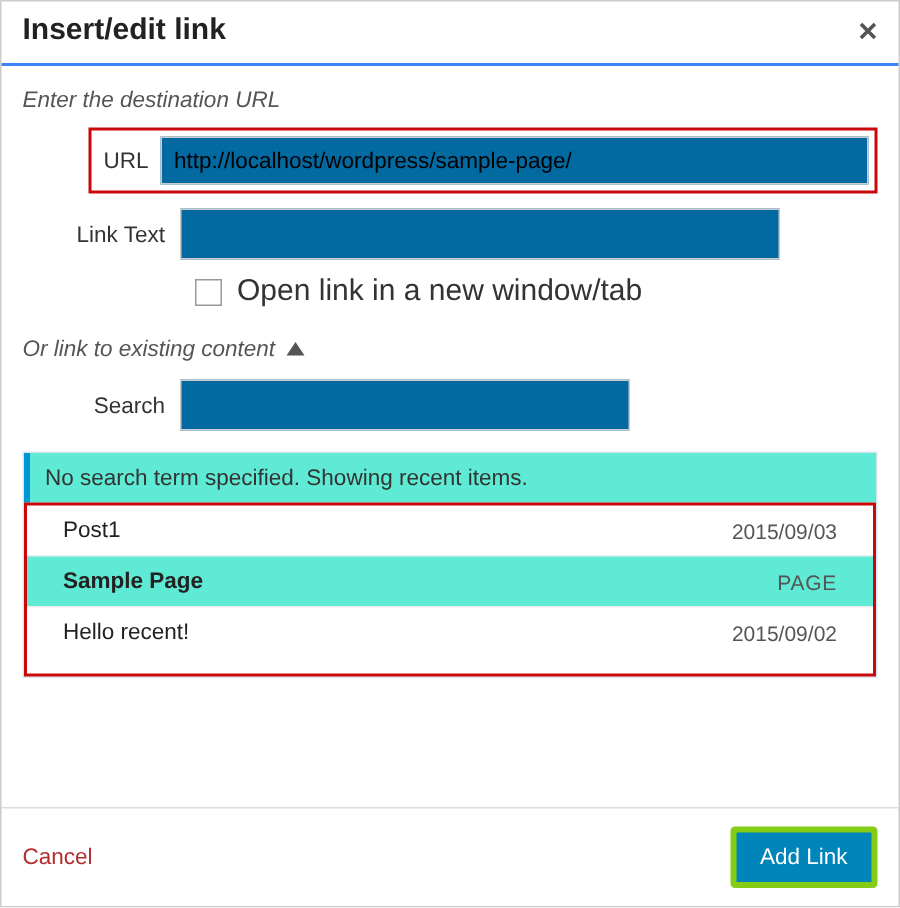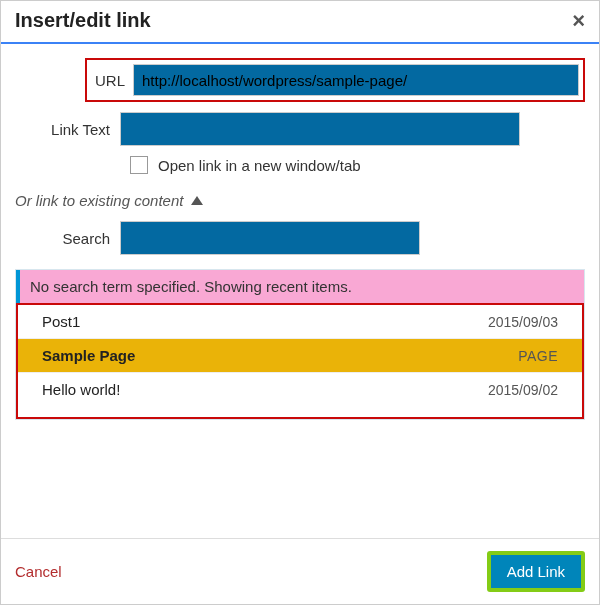--- a/index.html
+++ b/index.html
@@ -12,54 +12,55 @@
   .section-label { font-style: italic; color: #555; font-size: 15px; margin-bottom: 10px; }
   .form-row { display: flex; align-items: center; margin-bottom: 10px; }
   .form-row label { width: 105px; text-align: right; padding-right: 10px; font-size: 15px; color: #333; }
   .form-row .field { flex: 0 0 400px; }
   input[type="text"] { width: 100%; height: 34px; border: 1px solid #ccc; padding: 4px 8px; font-size: 15px; background: #0369a1; }
   .url-row .red-outline { border: 2px solid #c90909; padding: 4px; display: flex; align-items: center; gap: 8px; }
   .url-row .red-outline label { width: auto; text-align: left; padding: 0 0 0 4px; }
   .url-row input { height: 32px; }
   .checkbox-row { display: flex; align-items: center; margin-left: 115px; margin-bottom: 18px; }
   .checkbox { width: 18px; height: 18px; border: 1px solid #999; margin-right: 10px; background: #fff; cursor: pointer; }
-  .checkbox-label { font-size: 15px; color: #333; }
+  .checkbox-label { font-size: 20px; color: #333; }
   .existing-header { display: flex; align-items: center; gap: 8px; margin-bottom: 12px; }
   .triangle { width: 0; height: 0; border-left: 6px solid transparent; border-right: 6px solid transparent; border-bottom: 9px solid #555; }
   .search-row label { width: 105px; text-align: right; padding-right: 10px; font-size: 15px; }
   .search-row input { width: 300px; }
   .results { margin-top: 14px; border: 1px solid #d7e6ee; }
-  .results-info { background: #f9a8d4; border-left: 4px solid #0096d6; padding: 8px 10px; font-size: 15px; color: #333; }
+  .results-info { background: #5eead4; border-left: 4px solid #0096d6; padding: 8px 10px; font-size: 15px; color: #333; }
   .results-list { border: 2px solid #c90909; border-top-width: 2px; min-height: 116px; }
   .result-item { display: flex; justify-content: space-between; align-items: center; padding: 8px 24px; font-size: 15px; border-top: 1px solid #eee; }
   .result-item:first-child { border-top: none; }
   .result-item .title { color: #222; }
   .result-item .meta { color: #555; font-size: 14px; }
-  .result-item.selected { background: #eab308; }
+  .result-item.selected { background: #5eead4; }
   .result-item.selected .title { font-weight: 600; }
   .result-item.selected .meta { text-transform: uppercase; letter-spacing: 0.5px; }
   .dialog-footer { display: flex; justify-content: space-between; align-items: center; padding: 12px 14px; border-top: 1px solid #ddd; }
   .cancel-link { color: #b32d2e; font-size: 15px; cursor: pointer; }
   .add-link-btn { background: #0085ba; color: #fff; border: 4px solid #84cc16; border-radius: 3px; padding: 8px 16px; font-size: 15px; cursor: pointer; }
 </style>
 </head>
 <body>
 
 <div class="dialog">
 
   <div class="dialog-header">
     <div class="dialog-title">Insert/edit link</div>
     <div class="close-x">×</div>
   </div>
 
   <div class="dialog-body">
 
+    <div class="section-label">Enter the destination URL</div>
 
     <div class="form-row url-row">
-      <div class="red-outline" style="margin-left:70px; width:528px;">
+      <div class="red-outline" style="margin-left:44px; width:528px;">
         <label>URL</label>
         <input type="text" style="flex: 1 1 0%;" value="http://localhost/wordpress/sample-page/">
       </div>
     </div>
 
     <div class="form-row">
       <label>Link Text</label>
       <div class="field">
         <input type="text" value="" style="">
       </div>
@@ -85,21 +86,21 @@
       <div class="results-list">
         <div class="result-item">
           <span class="title">Post1</span>
           <span class="meta">2015/09/03</span>
         </div>
         <div class="result-item selected">
           <span class="title">Sample Page</span>
           <span class="meta">PAGE</span>
         </div>
         <div class="result-item">
-          <span class="title">Hello world!</span>
+          <span class="title">Hello recent!</span>
           <span class="meta">2015/09/02</span>
         </div>
       </div>
     </div>
 
   </div>
 
   <div class="dialog-footer">
     <span class="cancel-link">Cancel</span>
     <button class="add-link-btn">Add Link</button>

